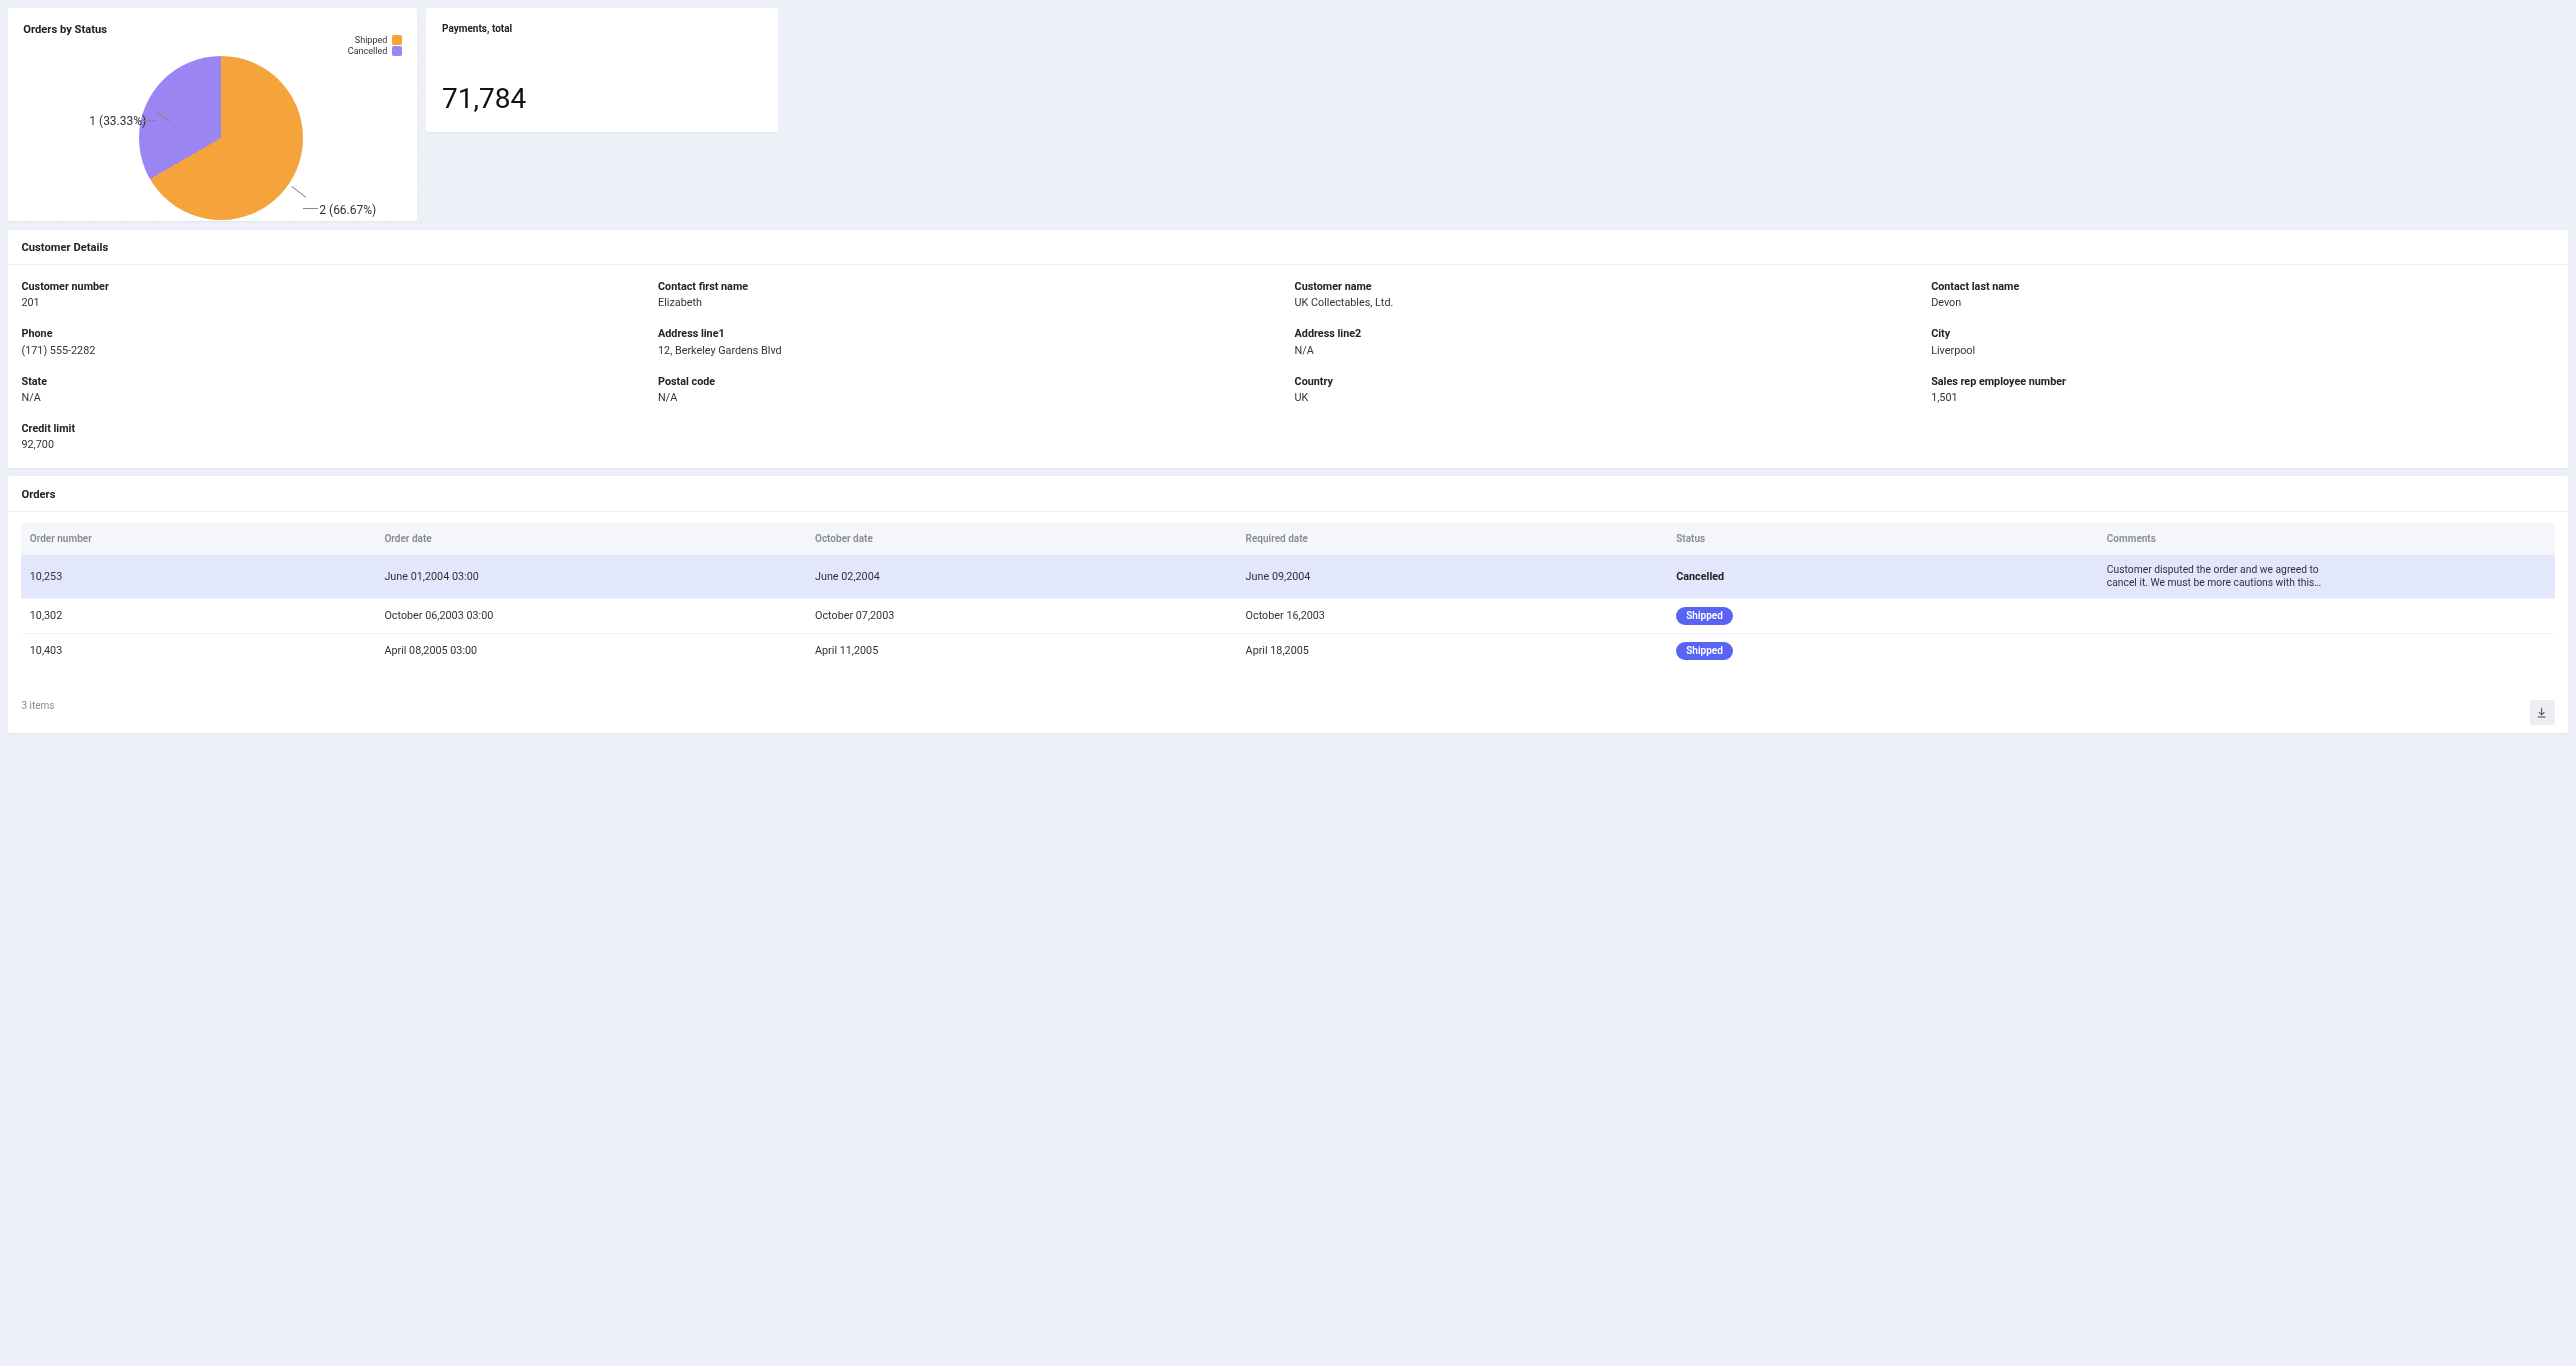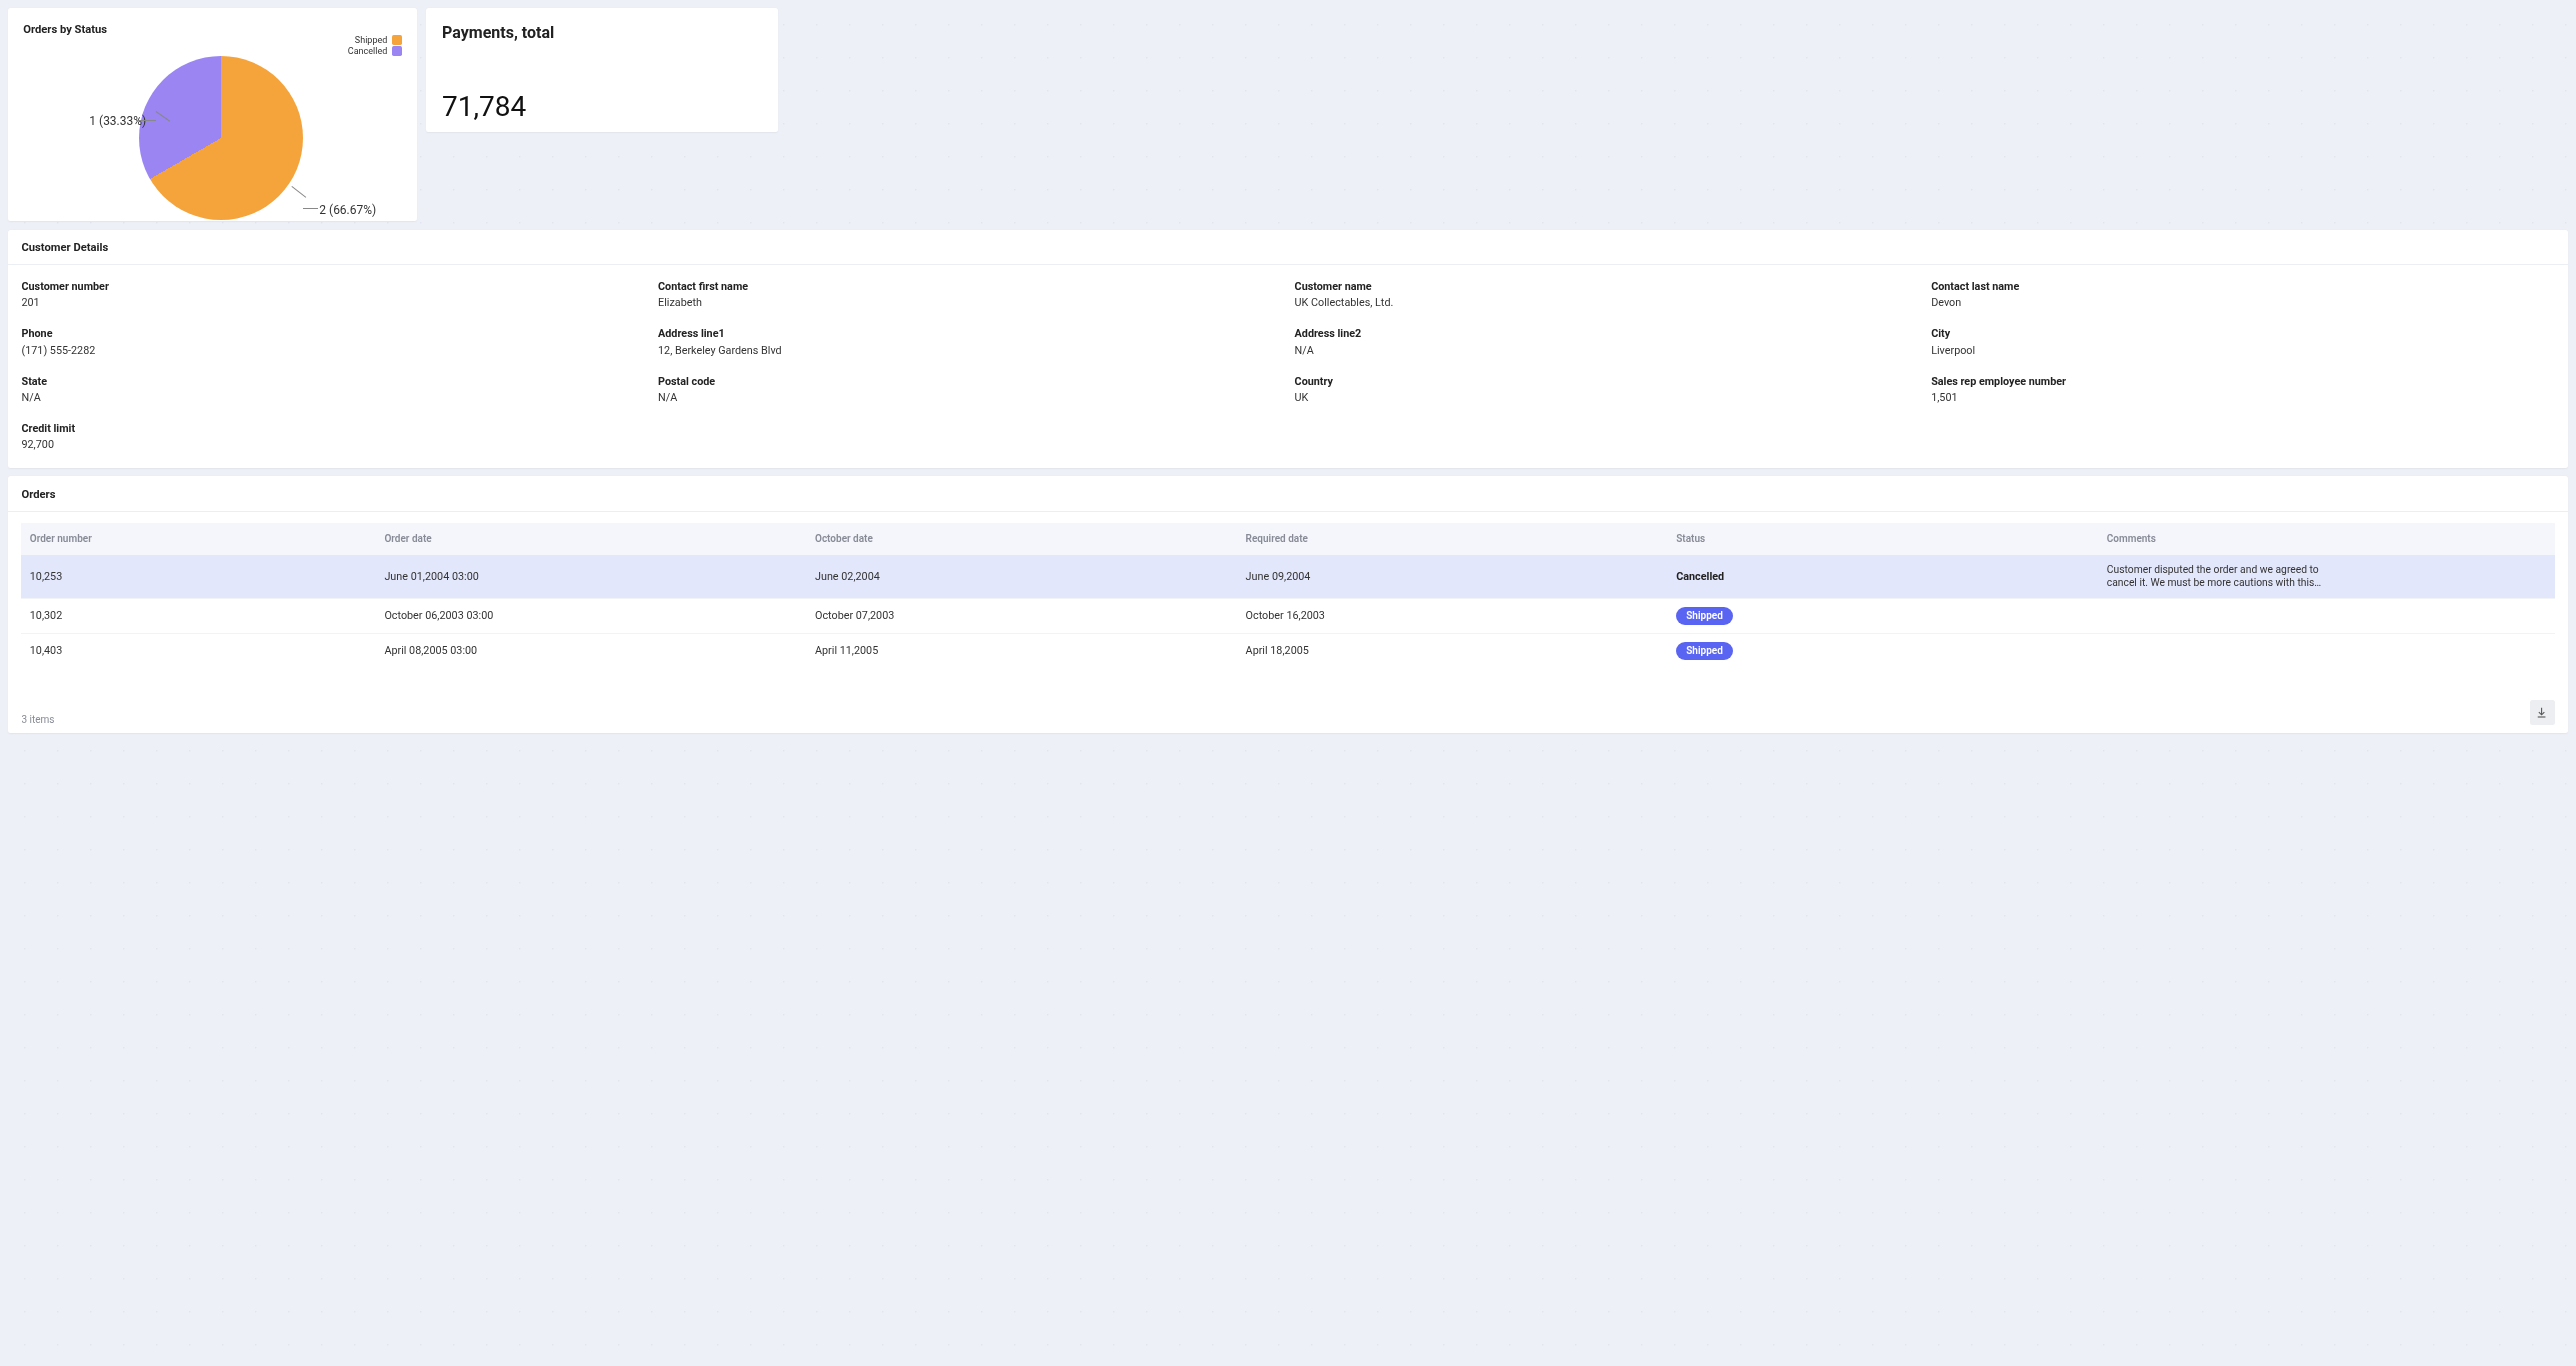--- a/index.html
+++ b/index.html
@@ -97,21 +97,21 @@
     background: #888;
     height: 0.8px;
   }
 
   .kpi-card {
     width: 352px;
     height: 124px;
     padding: 15px 16.5px;
   }
   .kpi-title {
-    font-size: 16px;
+    font-size: 10px;
     font-weight: 700;
     color: #222;
     margin-bottom: 39px;
   }
   .kpi-value {
     font-size: 28px;
     font-weight: 400;
     color: #111;
     margin-top: 48px;
   }
@@ -201,21 +201,21 @@
     display: -webkit-box;
     -webkit-line-clamp: 2;
     -webkit-box-orient: vertical;
     line-height: 1.25;
     font-size: 10.3px;
   }
 
   .orders-footer {
     display: flex;
     justify-content: space-between;
-    align-items: flex-end;
+    align-items: flex-start;
     padding: 25px 13.2px 8.3px 13.2px;
   }
   .orders-footer-count {
     font-size: 10px;
     color: #888b96;
   }
   .download-btn {
     width: 25px;
     height: 25px;
     background: #eceef2;

